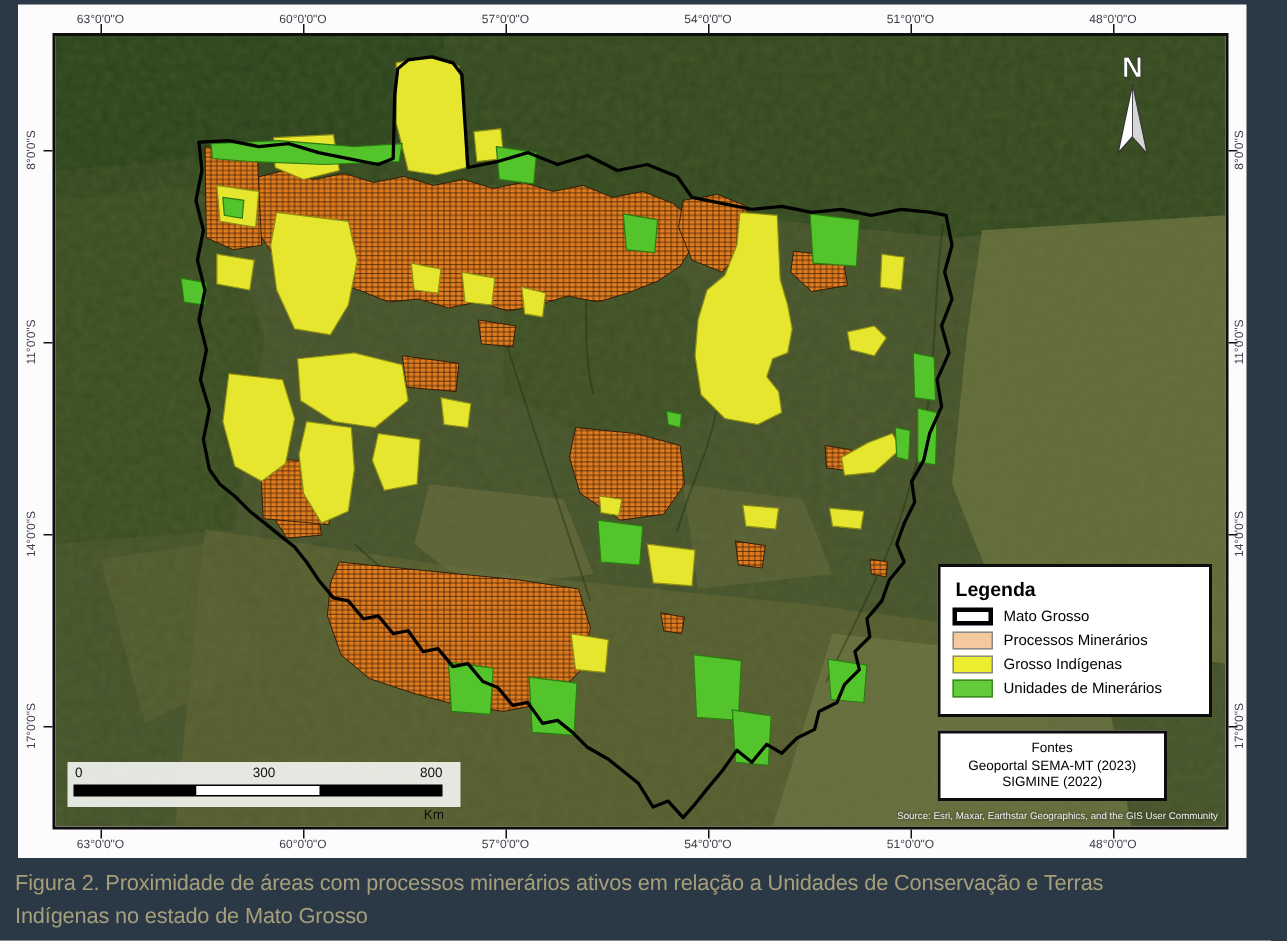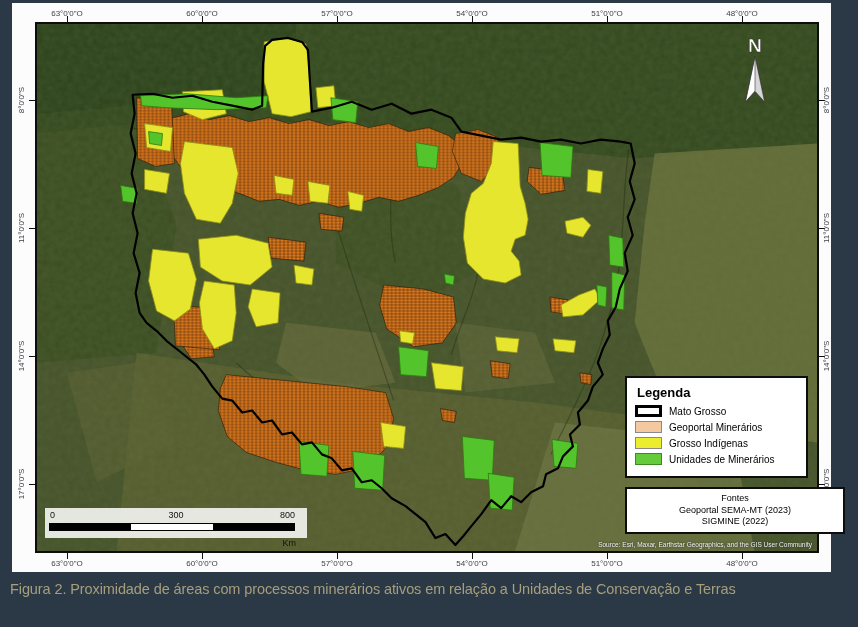--- a/index.html
+++ b/index.html
@@ -25,21 +25,21 @@
   .indigenous{stroke:#8f8f15;stroke-width:.8}
   .conservation{stroke:#2c7a10;stroke-width:.8}
   
   .north{position:absolute;left:700px;top:8px;width:36px;height:80px;}
   .legendbox{position:absolute;left:588px;top:352px;width:183px;background:#fff;border:2px solid #0d0d0d;padding:6px 8px 7px 8px;box-sizing:border-box;}
   .legend-title{font-size:13px;font-weight:bold;color:#000000;margin:1px 0 5px 2px;}
   .legend-item{display:flex;align-items:center;gap:7px;margin:4px 0;}
   .swatch{width:27px;height:12px;flex:0 0 27px;border:1px solid #8a8a8a;box-sizing:border-box;background:#fff;}
   .swatch.thick{border:3px solid #000;}
   .legend-label{font-size:10px;color:#000;}
-  .fontesbox{position:absolute;left:588px;top:463px;width:220px;background:#fff;border:2px solid #0d0d0d;box-sizing:border-box;text-align:center;padding:4px 2px;}
+  .fontesbox{position:absolute;left:588px;top:463px;width:153px;background:#fff;border:2px solid #0d0d0d;box-sizing:border-box;text-align:center;padding:4px 2px;}
   .fontes-line{font-size:9px;color:#000;line-height:11.5px;}
   .scalebar{position:absolute;left:8px;top:484px;width:262px;height:30px;background:rgba(255,255,255,.85);padding:2px 4px;box-sizing:border-box;}
   .sb-nums{position:relative;height:12px;font-size:9px;color:#111;}
   .sb-0{position:absolute;left:1px;}
   .sb-300{position:absolute;left:50%;transform:translateX(-50%);}
   .sb-600{position:absolute;right:8px;}
   .sb-bar{position:relative;margin-top:1px;height:6px;width:244px;border:1px solid #000;display:flex;text-align:right;}
   .sb-seg{height:100%;flex:1;}
   .sb-seg.b{background:#000;}
   .sb-seg.w{background:#fff;}
@@ -201,21 +201,21 @@
       </svg>
 
       <div class="legendbox">
         <div class="legend-title">Legenda</div>
         <div class="legend-item">
           <span class="swatch thick" style="background: rgb(255, 255, 255); border-color: rgb(0, 0, 0);"></span>
           <span class="legend-label">Mato Grosso</span>
         </div>
         <div class="legend-item">
           <span class="swatch" style="background: rgb(244, 201, 160); border-color: rgb(138, 138, 138);"></span>
-          <span class="legend-label">Geoportal Minerários</span>
+          <span class="legend-label">Processos Minerários</span>
         </div>
         <div class="legend-item">
           <span class="swatch" style="background: rgb(237, 237, 47); border-color: rgb(138, 138, 138);"></span>
           <span class="legend-label">Grosso Indígenas</span>
         </div>
         <div class="legend-item">
           <span class="swatch" style="background: rgb(100, 204, 58); border-color: rgb(63, 138, 32);"></span>
           <span class="legend-label">Unidades de Minerários</span>
         </div>
       </div>
@@ -239,14 +239,15 @@
           <span class="sb-km">Km</span>
         </div>
       </div>
 
       <div class="attribution">Source: Esri, Maxar, Earthstar Geographics, and the GIS User Community</div>
     </div>
   </div>
 
   <div class="caption">
     <div>Figura 2. Proximidade de áreas com processos minerários ativos em relação a Unidades de Conservação e Terras</div>
+    <div>Indígenas no estado de Mato Grosso</div>
   </div>
 </div>
 
 </body></html>

